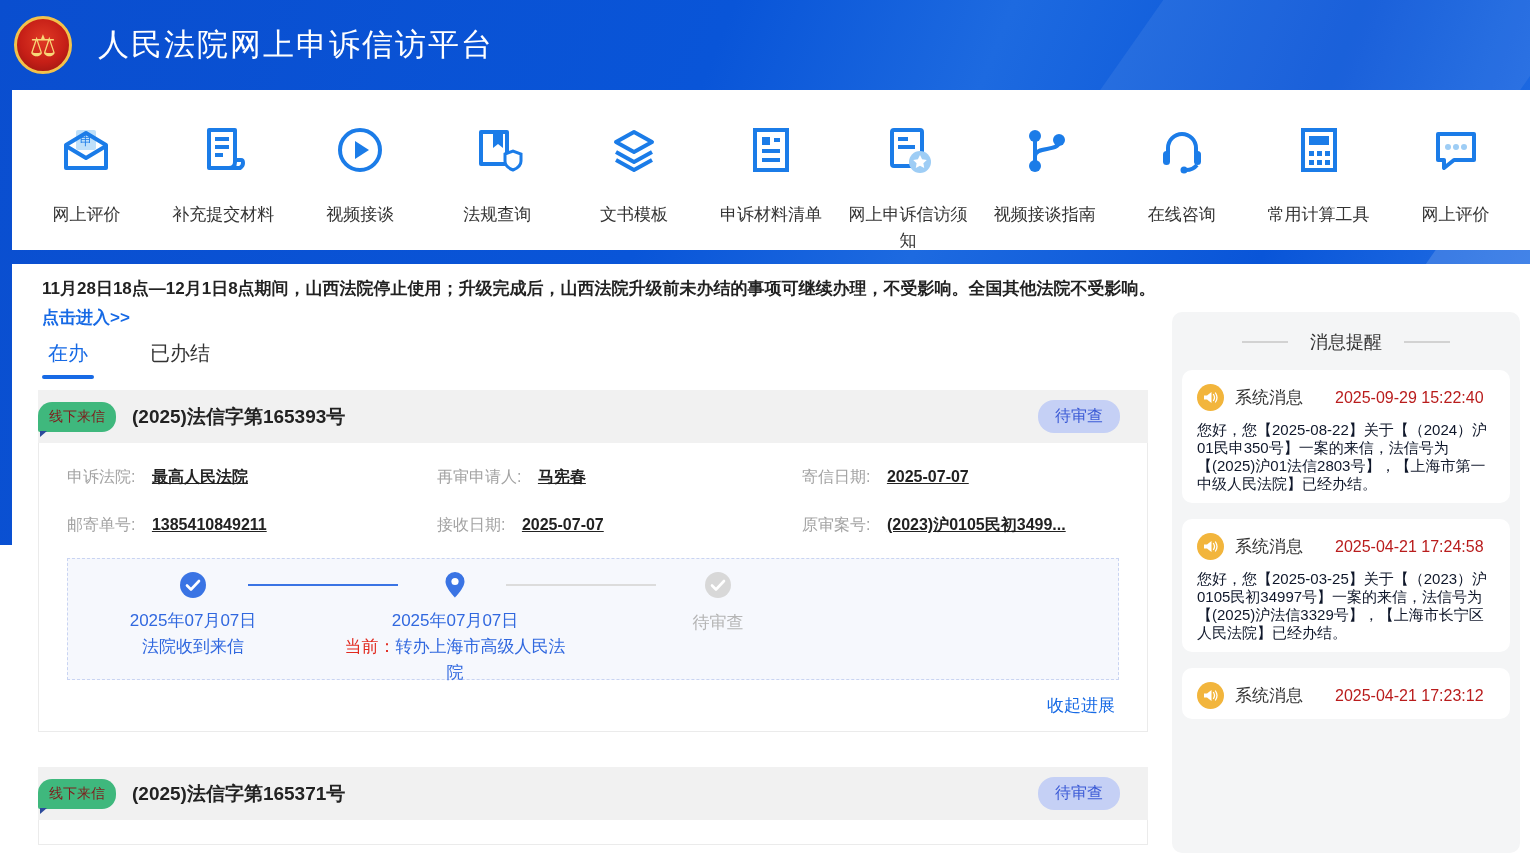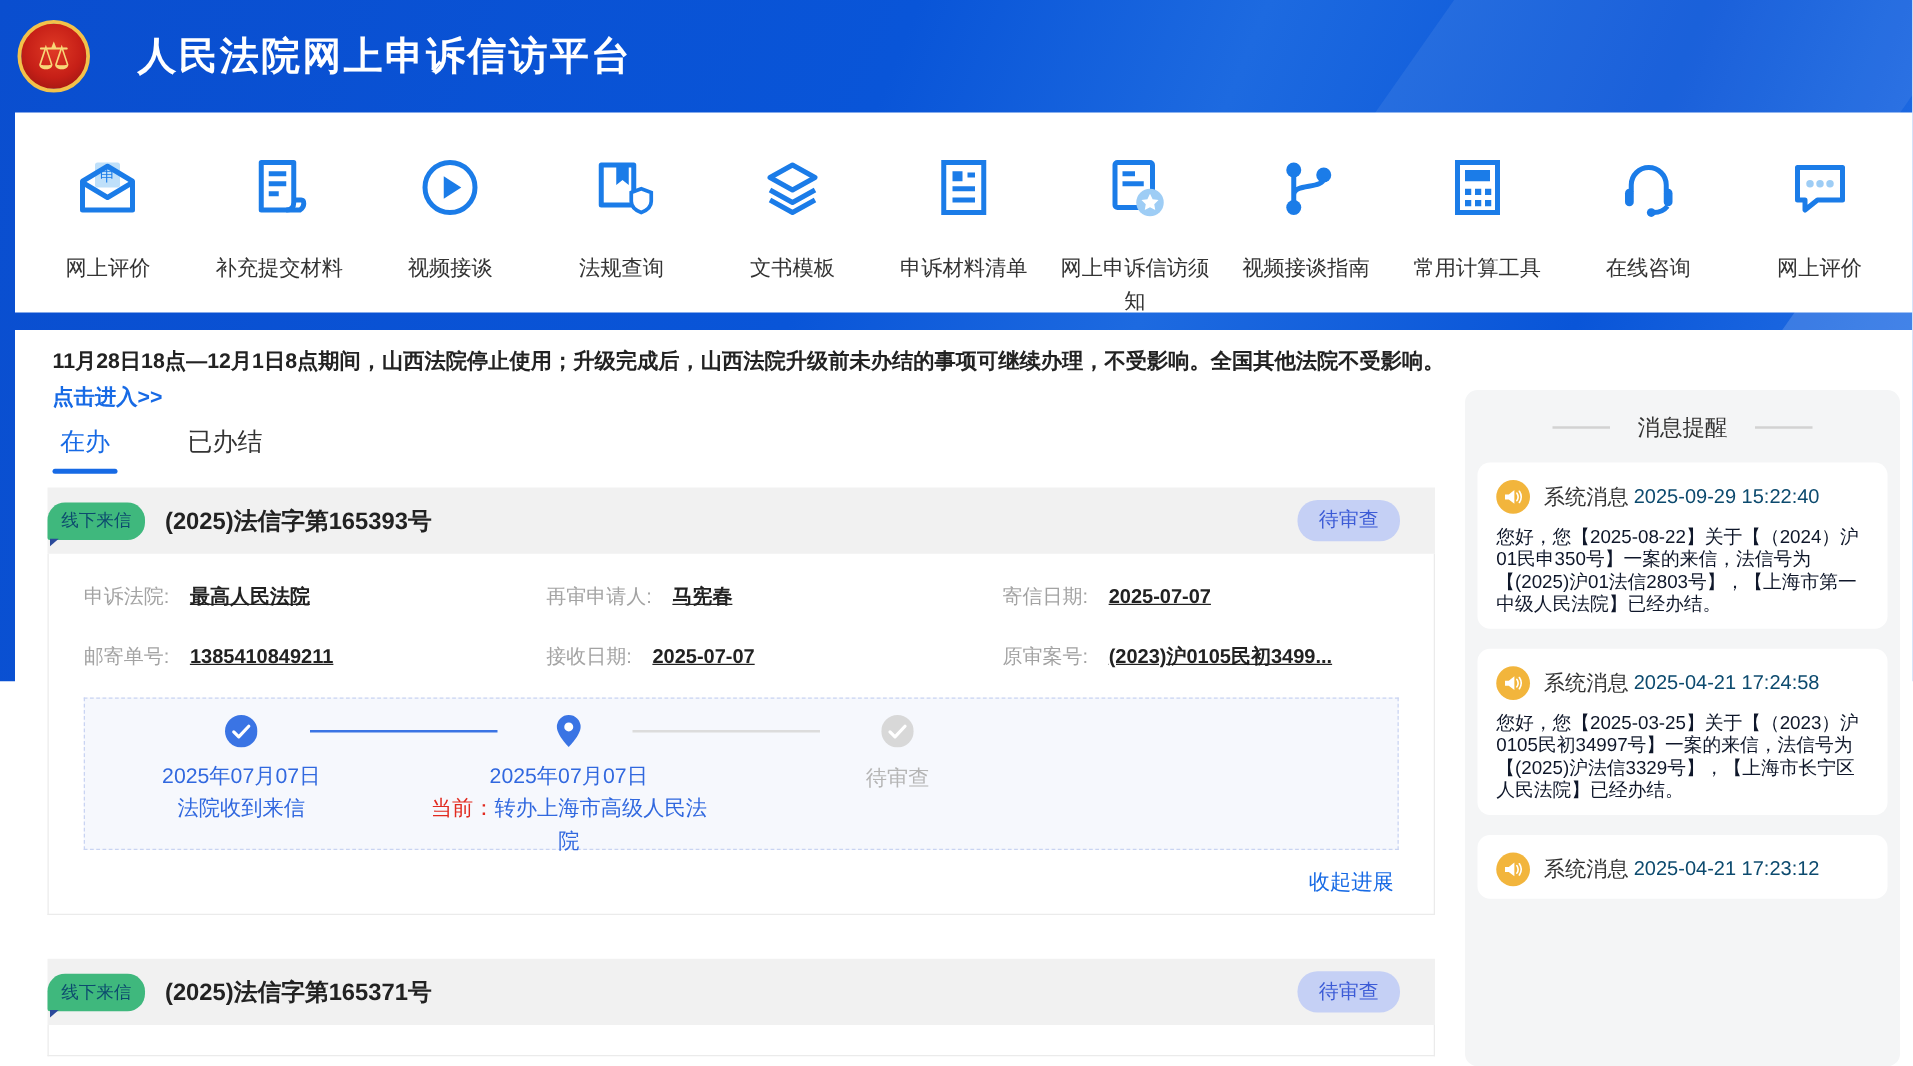--- a/index.html
+++ b/index.html
@@ -15,21 +15,21 @@
   .bg-shape2 { position:absolute; top:248px; left:1430px; width:140px; height:20px;
     background:rgba(255,255,255,.15); transform:skewX(-35deg); }
 
   
   .header { position:absolute; top:0; left:0; width:1530px; height:90px;
     display:flex; align-items:center; padding-left:14px; }
   .logo { width:58px; height:58px; border-radius:50%;
     background:radial-gradient(circle at 50% 40%,#e03a25 0%,#c61f17 55%,#8f1310 100%);
     border:3px solid #f3c24a; display:flex; align-items:center; justify-content:center;
     color:#f8d878; font-size:30px; }
-  .header-title { color:#fff; font-size:31px; font-weight:bold; letter-spacing:2px; margin-left:38px; }
+  .header-title { color:#fff; font-size:31px; font-weight:normal; letter-spacing:2px; margin-left:26px; }
 
   
   .navbar { position:absolute; top:90px; left:12px; width:1518px; height:160px;
     background:#fff; display:flex; padding:34px 6px 0 6px; }
   .nav-item { flex:1; display:flex; flex-direction:column; align-items:center; cursor:pointer; }
   .nav-icon { width:52px; height:52px; display:flex; align-items:center; justify-content:center; }
   .nav-label { margin-top:26px; font-size:17px; color:#333; text-align:center; line-height:26px; max-width:122px; }
 
   
   .main { position:absolute; top:264px; left:12px; width:1518px; height:589px; background:#fff; }
@@ -41,21 +41,21 @@
   .tabs { position:absolute; top:76px; left:36px; display:flex; align-items:flex-end; }
   .tab { font-size:20px; color:#333; cursor:pointer; padding-bottom:12px; position:relative; }
   .tab.active { color:#176ae5; }
   .tab.active::after { content:""; position:absolute; left:50%; transform:translateX(-50%);
     bottom:0; width:52px; height:4px; background:#176ae5; border-radius:2px; }
   .tab + .tab { margin-left:62px; }
 
   
   .cases { position:absolute; top:126px; left:26px; width:1110px; }
   .case-header { height:53px; background:#f1f1f1; display:flex; align-items:center; position:relative; }
-  .case-tag { position:relative; background:#3fb87d; color:#0c4a6e; font-size:14px;
+  .case-tag { position:relative; background:#3fb87d; color:#7f1d1d; font-size:14px;
     padding:6px 11px; border-radius:14px 14px 14px 2px; margin-left:0; }
   .case-tag::after { content:""; position:absolute; left:2px; bottom:-5px;
     border-left:7px solid #2b4a9b; border-bottom:6px solid transparent; }
   .case-title { font-size:19px; font-weight:bold; color:#222; margin-left:16px; }
   .case-status { margin-left:auto; margin-right:28px; background:#c5d0f5; color:#3c5bd6;
     font-size:16px; padding:6px 17px; border-radius:16px; }
   .case-body { border:1px solid #ebebeb; border-top:none; background:#fff; padding:24px 28px 14px 28px; }
   .fields { display:grid; grid-template-columns:370px 365px 1fr; row-gap:27px; }
   .field { font-size:16px; white-space:nowrap; overflow:hidden; }
   .field .lb { color:#a3a3a3; }
@@ -83,21 +83,21 @@
   .sidebar { position:absolute; top:48px; left:1160px; width:348px; height:541px;
     background:#f4f5f6; border-radius:10px; padding:18px 10px 0 10px; overflow:hidden; }
   .sb-title-row { display:flex; align-items:center; justify-content:center; }
   .sb-title { font-size:18px; color:#333; margin:0 22px; }
   .sb-dash { width:46px; height:2px; background:#d2d2d2; }
   .msg-card { background:#fff; border-radius:10px; padding:14px 15px 10px 15px; margin-top:16px; }
   .msg-head { display:flex; align-items:center; }
   .msg-ico { width:27px; height:27px; border-radius:50%; background:#f2b53c;
     display:flex; align-items:center; justify-content:center; flex:0 0 27px; }
   .msg-type { font-size:17px; color:#333; margin-left:11px; }
-  .msg-time { font-size:16px; color:#0c4a6e; margin-left:4px; }
+  .msg-time { font-size:16px; color:#b91c1c; margin-left:32px; }
   .msg-body { margin-top:10px; font-size:15px; color:#0f172a; line-height:18px; }
 </style>
 </head>
 <body>
 
 <div class="stage">
   <div class="bg-blue">
     <div class="bg-shape1"></div>
     <div class="bg-shape2"></div>
   </div>
@@ -188,20 +188,32 @@
     <div class="nav-item">
       <span class="nav-icon">
         <svg width="52" height="52" viewBox="0 0 52 52">
             <circle cx="16" cy="12" r="6" fill="#1b7ce8"></circle>
             <circle cx="40" cy="16" r="6" fill="#1b7ce8"></circle>
             <circle cx="16" cy="42" r="6" fill="#1b7ce8"></circle>
             <path d="M16 14 V42 M16 32 C16 22 40 28 40 18" fill="none" stroke="#1b7ce8" stroke-width="4"></path>
           </svg>
       </span>
       <span class="nav-label">视频接谈指南</span>
+    </div>
+    <div class="nav-item">
+      <span class="nav-icon">
+        <svg width="52" height="52" viewBox="0 0 52 52">
+            <path d="M12 30 V24 a14 14 0 0 1 28 0 v6" fill="none" stroke="#1b7ce8" stroke-width="4"></path>
+            <rect x="7" y="27" width="7" height="14" rx="3.5" fill="#1b7ce8"></rect>
+            <rect x="38" y="27" width="7" height="14" rx="3.5" fill="#1b7ce8"></rect>
+            <path d="M41 41 q-4 5 -11 5" fill="none" stroke="#1b7ce8" stroke-width="4"></path>
+            <circle cx="28" cy="46" r="3.5" fill="#1b7ce8"></circle>
+          </svg>
+      </span>
+      <span class="nav-label">在线咨询</span>
     </div>
     <div class="nav-item">
       <span class="nav-icon">
         <svg width="52" height="52" viewBox="0 0 52 52">
             <rect x="10" y="6" width="32" height="40" fill="none" stroke="#1b7ce8" stroke-width="4"></rect>
             <rect x="16" y="12" width="20" height="9" fill="#1b7ce8"></rect>
             <g fill="#1b7ce8">
               <rect x="16" y="27" width="5" height="5"></rect>
               <rect x="24" y="27" width="5" height="5"></rect>
               <rect x="32" y="27" width="5" height="5"></rect>
@@ -209,32 +221,20 @@
               <rect x="24" y="36" width="5" height="5"></rect>
               <rect x="32" y="36" width="5" height="5"></rect>
             </g>
           </svg>
       </span>
       <span class="nav-label">常用计算工具</span>
     </div>
     <div class="nav-item">
       <span class="nav-icon">
         <svg width="52" height="52" viewBox="0 0 52 52">
-            <path d="M12 30 V24 a14 14 0 0 1 28 0 v6" fill="none" stroke="#1b7ce8" stroke-width="4"></path>
-            <rect x="7" y="27" width="7" height="14" rx="3.5" fill="#1b7ce8"></rect>
-            <rect x="38" y="27" width="7" height="14" rx="3.5" fill="#1b7ce8"></rect>
-            <path d="M41 41 q-4 5 -11 5" fill="none" stroke="#1b7ce8" stroke-width="4"></path>
-            <circle cx="28" cy="46" r="3.5" fill="#1b7ce8"></circle>
-          </svg>
-      </span>
-      <span class="nav-label">在线咨询</span>
-    </div>
-    <div class="nav-item">
-      <span class="nav-icon">
-        <svg width="52" height="52" viewBox="0 0 52 52">
             <path d="M8 10 H44 V36 H24 L14 44 V36 H8 Z" fill="none" stroke="#1b7ce8" stroke-width="4" stroke-linejoin="round"></path>
             <g fill="#9ecdf5">
               <circle cx="18" cy="23" r="3"></circle>
               <circle cx="26" cy="23" r="3"></circle>
               <circle cx="34" cy="23" r="3"></circle>
             </g>
           </svg>
       </span>
       <span class="nav-label">网上评价</span>
     </div>

